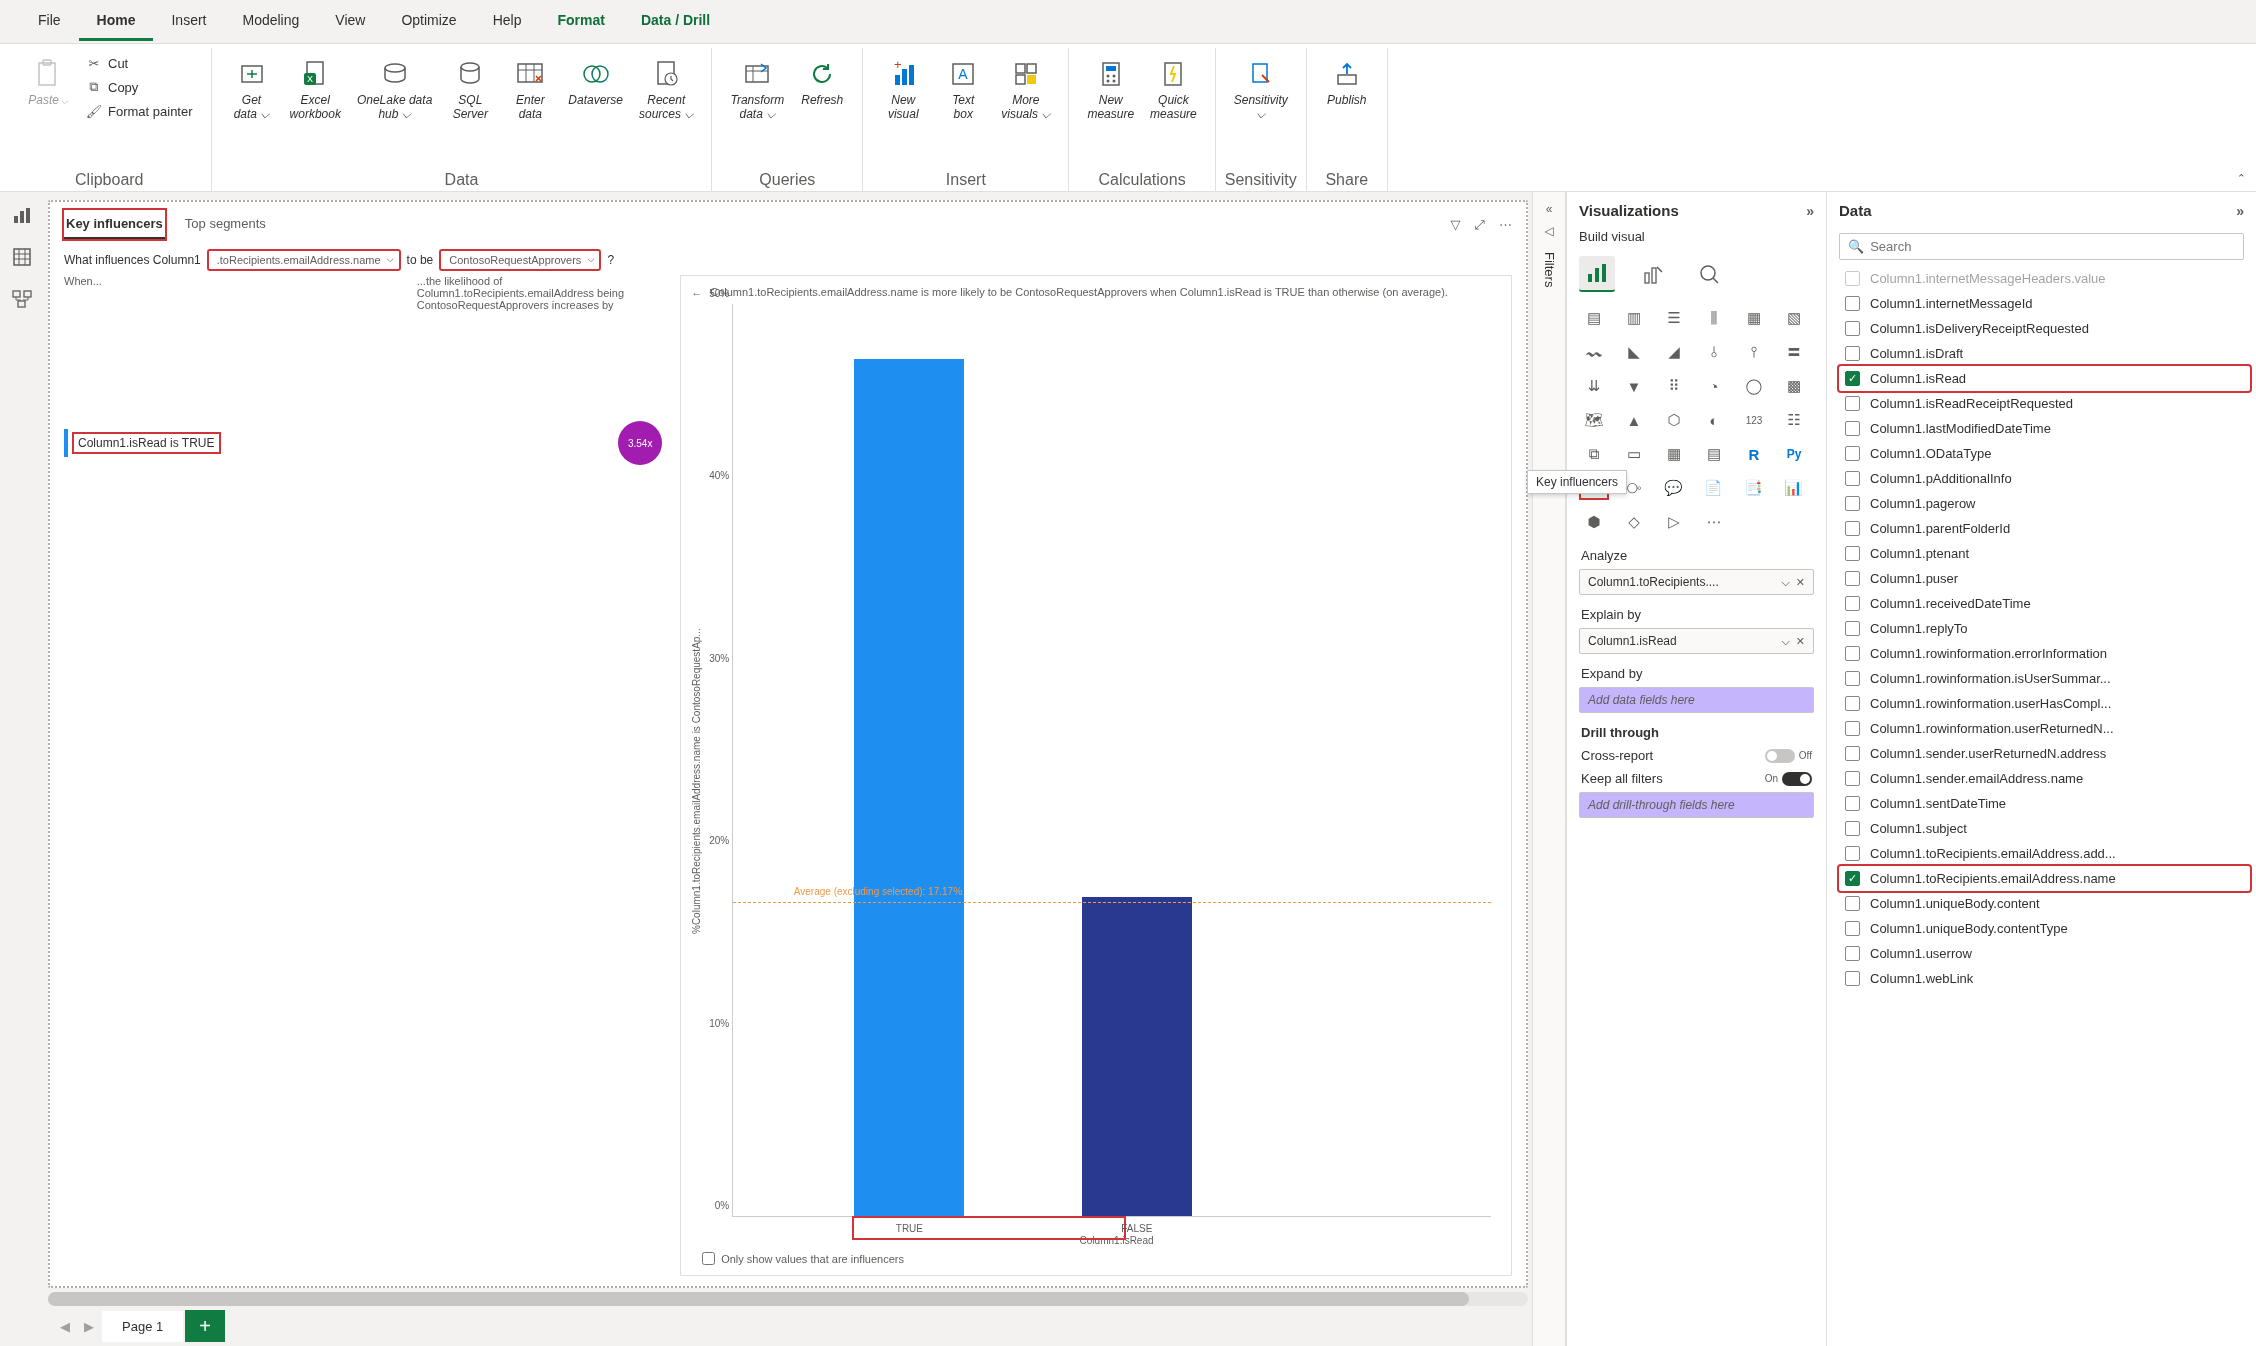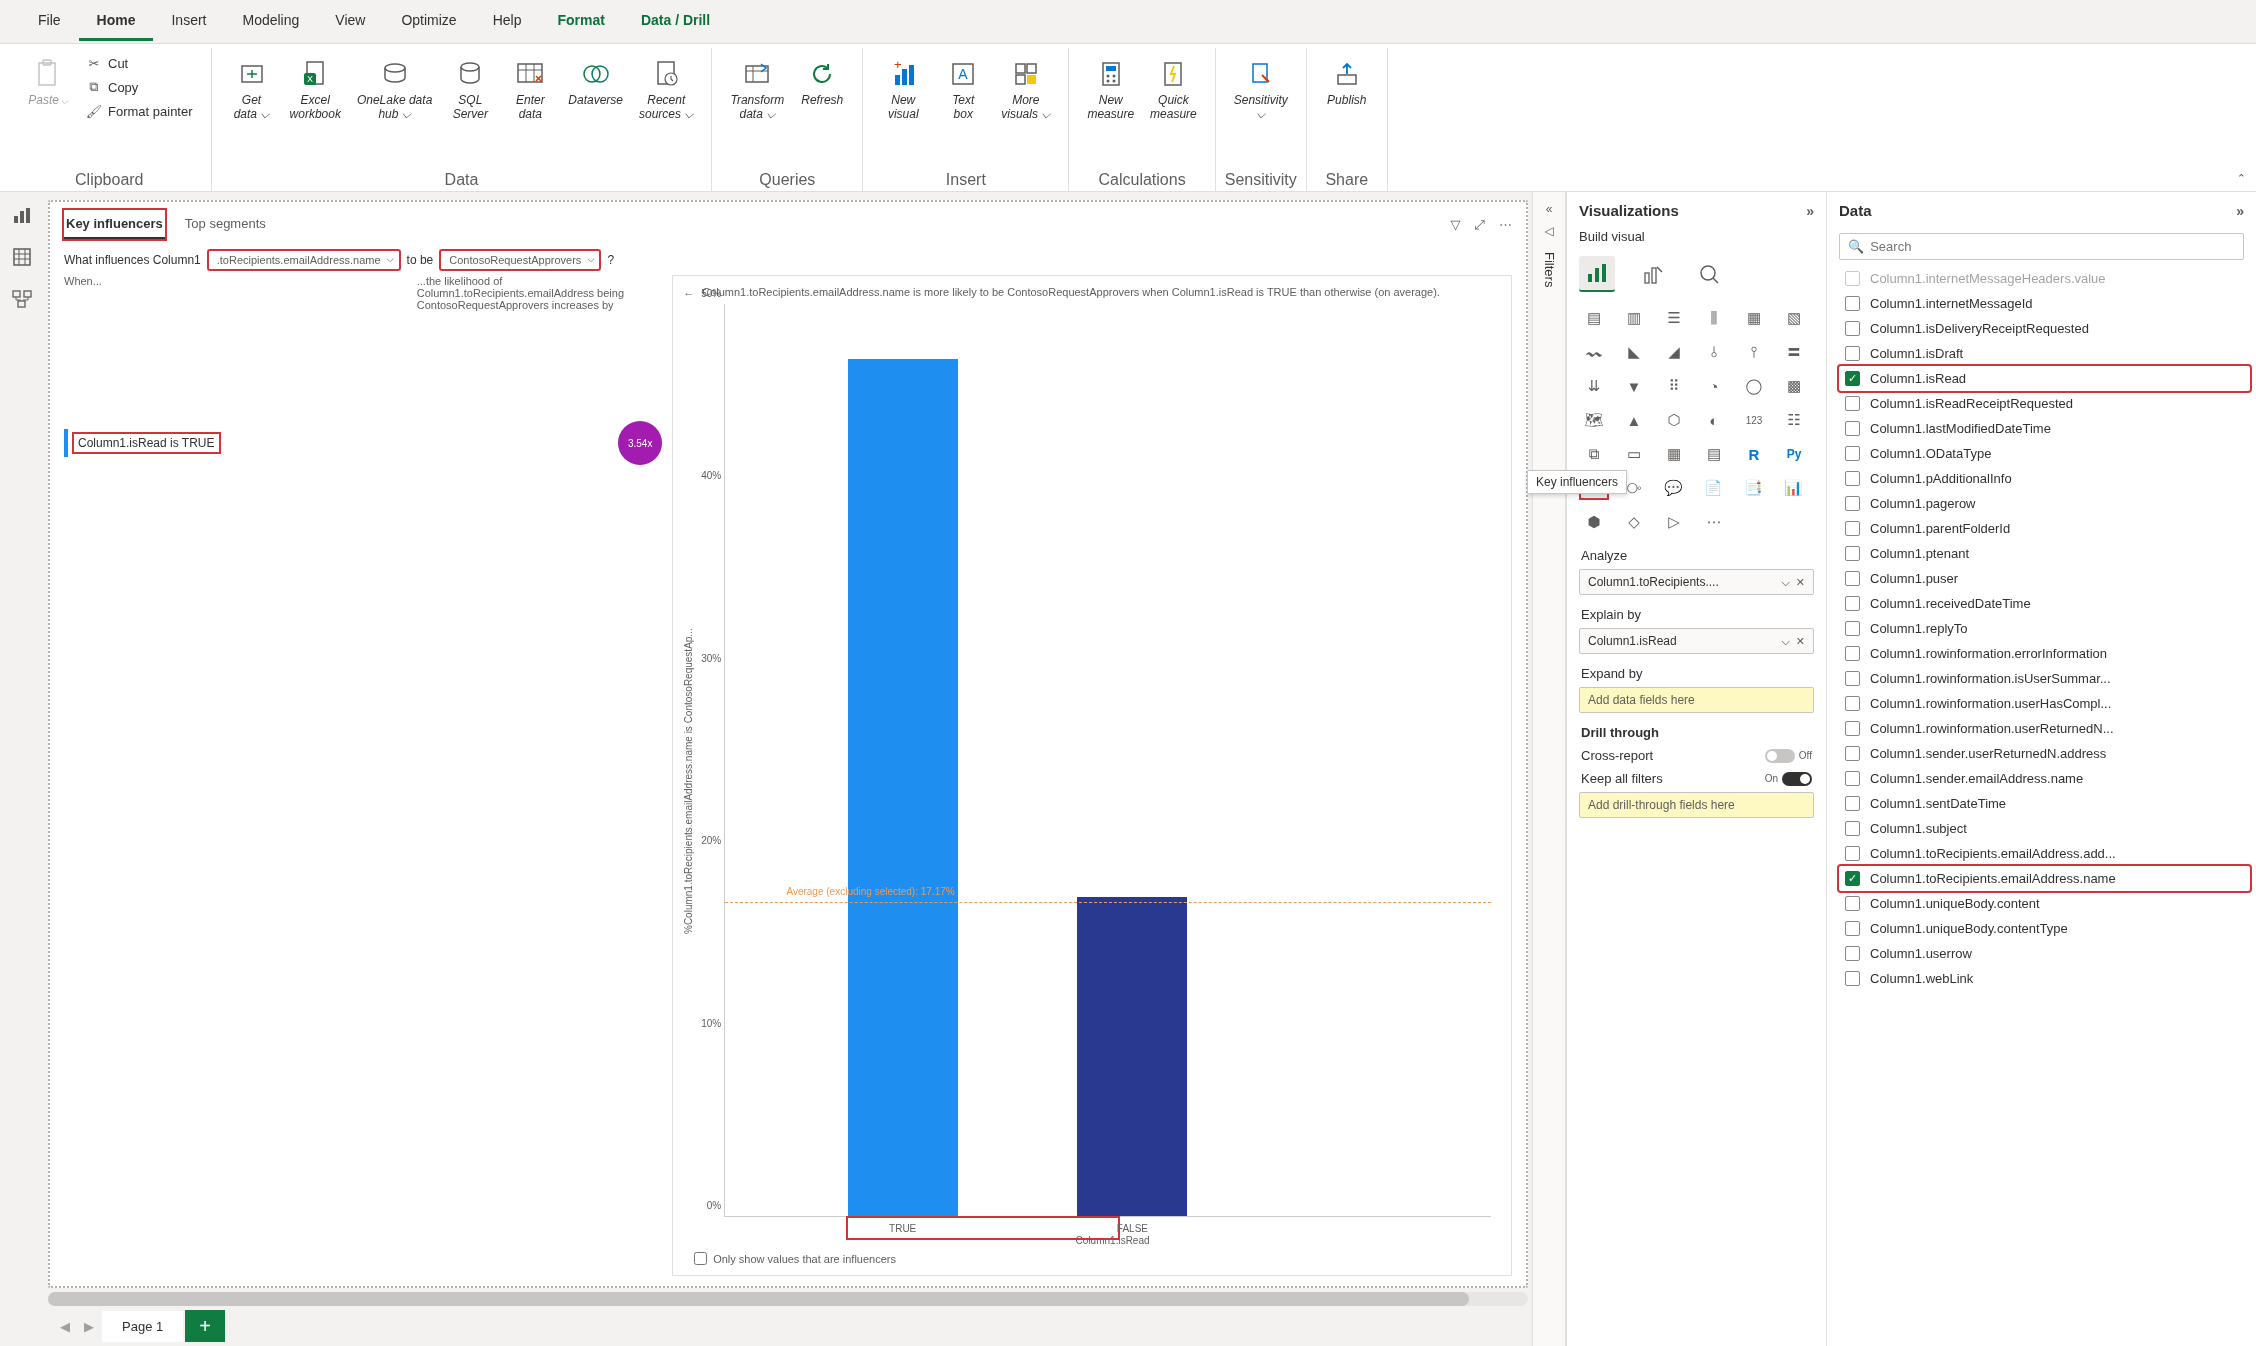--- a/index.html
+++ b/index.html
@@ -40,21 +40,21 @@
 .ki-tab.active { border-bottom: 2px solid #323130; color: #323130; font-weight: 600; }
 .viz-actions { margin-left: auto; display: flex; gap: 14px; color: #605e5c; }
 .viz-actions span { cursor: pointer; }
 
 .ki-q { display: flex; align-items: center; gap: 6px; padding: 10px 14px 4px 14px; font-size: 12px; flex-wrap: wrap; }
 .pill { border: 1px solid #c8c6c4; background: #fff; border-radius: 3px; padding: 3px 18px 3px 8px; font-size: 11px; color: #605e5c; position: relative; }
 .pill::after { content: "⌵"; position: absolute; right: 5px; top: 3px; font-size: 9px; }
 .redbox { border: 2px solid #d13438 !important; }
 .redbox-outline { outline: 2px solid #d13438; outline-offset: 0; }
 
-.ki-body { display: flex; flex: 1; min-height: 0; padding: 0 14px 10px 14px; }
+.ki-body { display: flex; flex: 1; min-height: 0; padding: 0 14px 10px 14px; gap: 8px; }
 .ki-left { flex: 0 0 42%; display: flex; flex-direction: column; }
 .ki-left-head { display: flex; font-size: 11px; color: #605e5c; gap: 0; }
 .ki-left-head .col1 { flex: 0 0 58%; }
 .ki-left-head .col2 { flex: 1; padding-right: 40px; }
 .inf-row { display: flex; align-items: center; margin-top: 110px; }
 .inf-item { display: flex; align-items: center; gap: 6px; font-size: 12px; }
 .inf-item .bar { width: 4px; height: 28px; background: #1f8ef1; }
 .bub { margin-left: auto; width: 44px; height: 44px; border-radius: 50%; background: #a21caf; color: #fff; display: flex; align-items: center; justify-content: center; font-size: 10px; margin-right: 10px; }
 
 .ki-chart { flex: 1; border: 1px solid #e1dfdd; display: flex; flex-direction: column; padding: 10px; }
@@ -98,21 +98,21 @@
 .mode-btn.active { background: #edebe9; border-bottom: 2px solid #107c41; }
 
 .viz-grid { display: grid; grid-template-columns: repeat(6, 26px); gap: 14px 14px; padding: 6px 14px; position: relative; }
 .viz-grid .vi { width: 26px; height: 20px; cursor: pointer; display: flex; align-items: center; justify-content: center; font-size: 15px; color: #605e5c; }
 .viz-grid .vi.sel { outline: 1px solid #107c41; background: #e6f2ec; }
 .viz-grid .vi.red { outline: 2px solid #d13438; }
 .vg-tooltip { position: absolute; background: #fff; border: 1px solid #c8c6c4; padding: 4px 8px; font-size: 12px; box-shadow: 0 2px 4px rgba(0,0,0,.15); white-space: nowrap; }
 
 .sect-lbl { padding: 10px 14px 4px 14px; font-size: 13px; }
 .field-well { margin: 2px 12px; border: 1px solid #c8c6c4; background: #faf9f8; border-radius: 2px; display: flex; align-items: center; padding: 5px 8px; font-size: 12px; color: #323130; }
-.field-well.empty { background: #fef9c3; color: #605e5c; }
+.field-well.empty { background: #c4b5fd; color: #605e5c; font-style: italic; }
 .field-well .fx { margin-left: auto; display: flex; gap: 6px; color: #605e5c; font-size: 11px; }
 .toggle { width: 30px; height: 14px; border-radius: 7px; background: #c8c6c4; position: relative; display: inline-block; }
 .toggle .knob { position: absolute; width: 10px; height: 10px; background: #fff; border-radius: 50%; top: 2px; left: 2px; }
 .toggle.on { background: #323130; }
 .toggle.on .knob { left: 18px; }
 .dt-row { display: flex; align-items: center; padding: 4px 14px; font-size: 13px; }
 .dt-row .tg { margin-left: auto; font-size: 10px; color: #605e5c; display: flex; align-items: center; gap: 4px; }
 
 
 .data-pane { width: 430px; }

